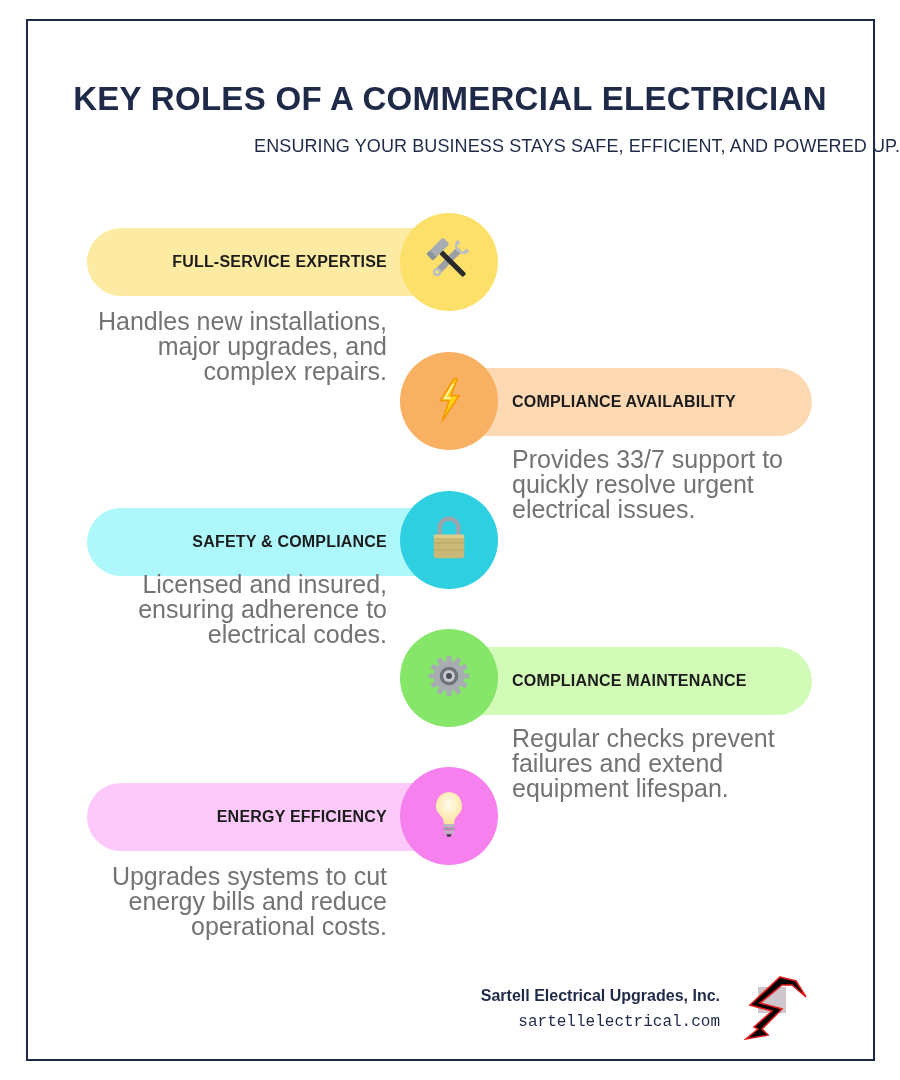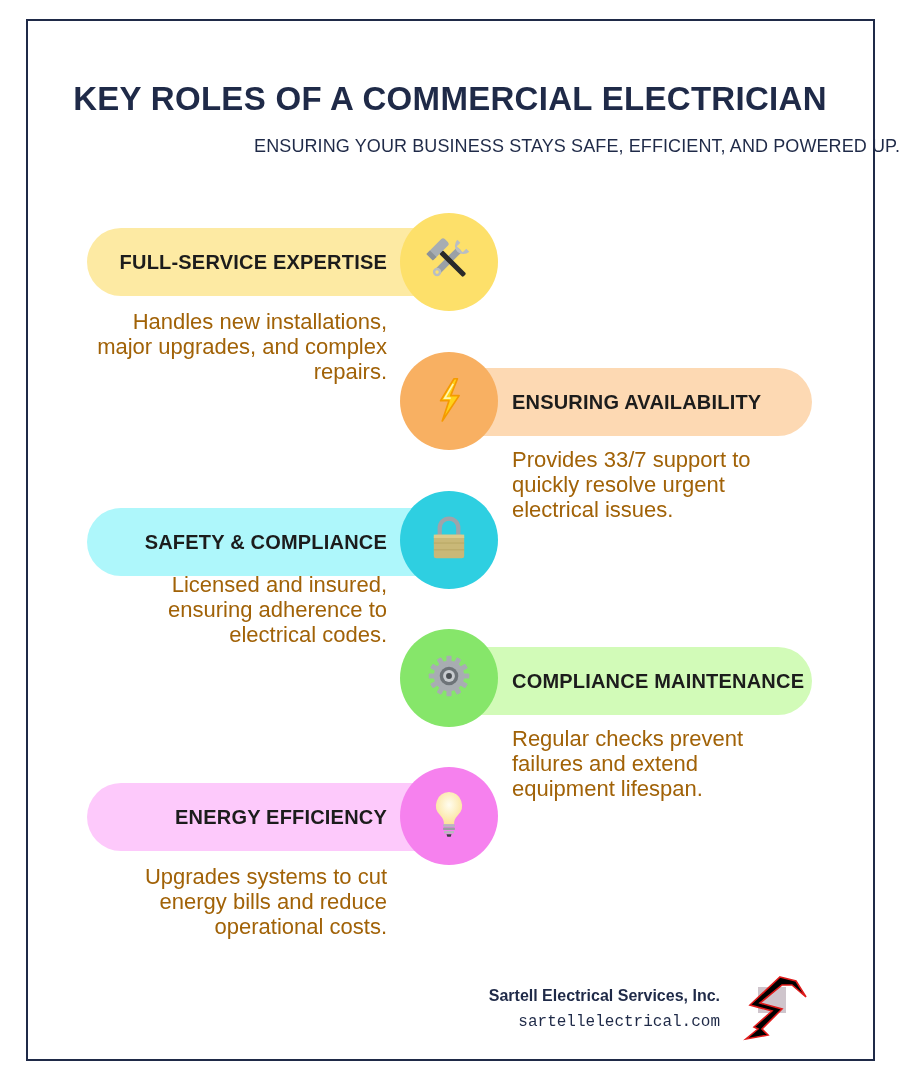--- a/index.html
+++ b/index.html
@@ -25,34 +25,34 @@
       text-align: right; color: #1f2a48;
       font-size: 18px; font-weight: normal; letter-spacing: 0.1px;
       line-height: 1;
     }
 
     .pill {
       position: absolute; height: 68px; border-radius: 34px;
       display: flex; align-items: center;
     }
     .pill .label {
-      font-size: 20px; font-weight: bold; color: #1c1c1c;
+      font-size: 16px; font-weight: bold; color: #1c1c1c;
       letter-spacing: 0.2px; white-space: nowrap;
     }
     .pill.left { left: 87px; width: 380px; justify-content: flex-end; padding-right: 80px; }
     .pill.right { left: 432px; width: 380px; justify-content: flex-start; padding-left: 80px; }
 
     .circle {
       position: absolute; width: 98px; height: 98px; border-radius: 50%;
       left: 400px; display: flex; align-items: center; justify-content: center;
     }
     .circle svg { width: 54px; height: 54px; }
 
     .desc {
-      position: absolute; font-size: 22px; line-height: 25px; color: #a16207;
+      position: absolute; font-size: 25px; line-height: 25px; color: #737373;
       width: 290px;
     }
     .desc.left { left: 97px; text-align: right; }
     .desc.right { left: 512px; text-align: left; }
 
     .footer-company {
       position: absolute; right: 180px; top: 987px;
       font-size: 16px; font-weight: bold; color: #1f2a48; text-align: right;
       white-space: nowrap;
     }
@@ -90,21 +90,21 @@
         <rect x="29" y="18" width="6" height="40" rx="2" fill="#2a2a2a"></rect>
         <rect x="18" y="8" width="28" height="11" rx="3" fill="#a7adb3"></rect>
         <rect x="18" y="8" width="6" height="11" fill="#8c9298"></rect>
       </g>
     </svg>
   </span>
 </div>
 <p class="desc left" style="top:309px;">Handles new installations, major upgrades, and complex repairs.</p>
 
 <div class="pill right" style="top:368px;background:#fdd9b3;">
-  <span class="label">ENSURING AVAILABILITY</span>
+  <span class="label">COMPLIANCE AVAILABILITY</span>
 </div>
 <div class="circle" style="top:352px;background:#f8b062;">
   <span>
     <svg viewBox="0 0 64 64">
       <path d="M38 8 L22 34 L32 34 L24 58 L44 28 L34 28 L42 8 Z" fill="#ffd21a" stroke="#f59a00" stroke-width="2" stroke-linejoin="round"></path>
       <path d="M37 14 L27 31 L34 31" fill="none" stroke="#fff6b0" stroke-width="2"></path>
     </svg>
   </span>
 </div>
 <p class="desc right" style="top:447px;">Provides 33/7 support to quickly resolve urgent electrical issues.</p>
@@ -169,20 +169,20 @@
       <path d="M32 6 a16 16 0 0 1 10 28 c-3 3 -4 6 -4 10 h-12 c0 -4 -1 -7 -4 -10 a16 16 0 0 1 10 -28 z" fill="url(#bulbGlow)"></path>
       <rect x="25" y="44" width="14" height="3" rx="1" fill="#b6b9bc"></rect>
       <rect x="25" y="48" width="14" height="3" rx="1" fill="#9a9ea2"></rect>
       <rect x="26" y="52" width="12" height="3" rx="1" fill="#b6b9bc"></rect>
       <path d="M29 56 h6 l-1 3 h-4 z" fill="#3a3d40"></path>
     </svg>
   </span>
 </div>
 <p class="desc left" style="top:864px;">Upgrades systems to cut energy bills and reduce operational costs.</p>
 
-<div class="footer-company">Sartell Electrical Services, Inc.</div>
+<div class="footer-company">Sartell Electrical Upgrades, Inc.</div>
 <div class="footer-url">sartellelectrical.com</div>
 <div class="logo">
   <svg viewBox="0 0 66 68" width="66" height="68">
     <rect x="16" y="12" width="28" height="26" fill="#cfc5cc"></rect>
     <path d="M38 2 L54 6 L64 22 L50 10 L40 10 L18 28 L40 34 L20 54 L26 60 L4 64 L16 54 L12 52 L30 36 L8 30 Z" fill="#000000" stroke="#e01b1b" stroke-width="1.6" stroke-linejoin="miter"></path>
   </svg>
 </div>
 
 </body></html>

